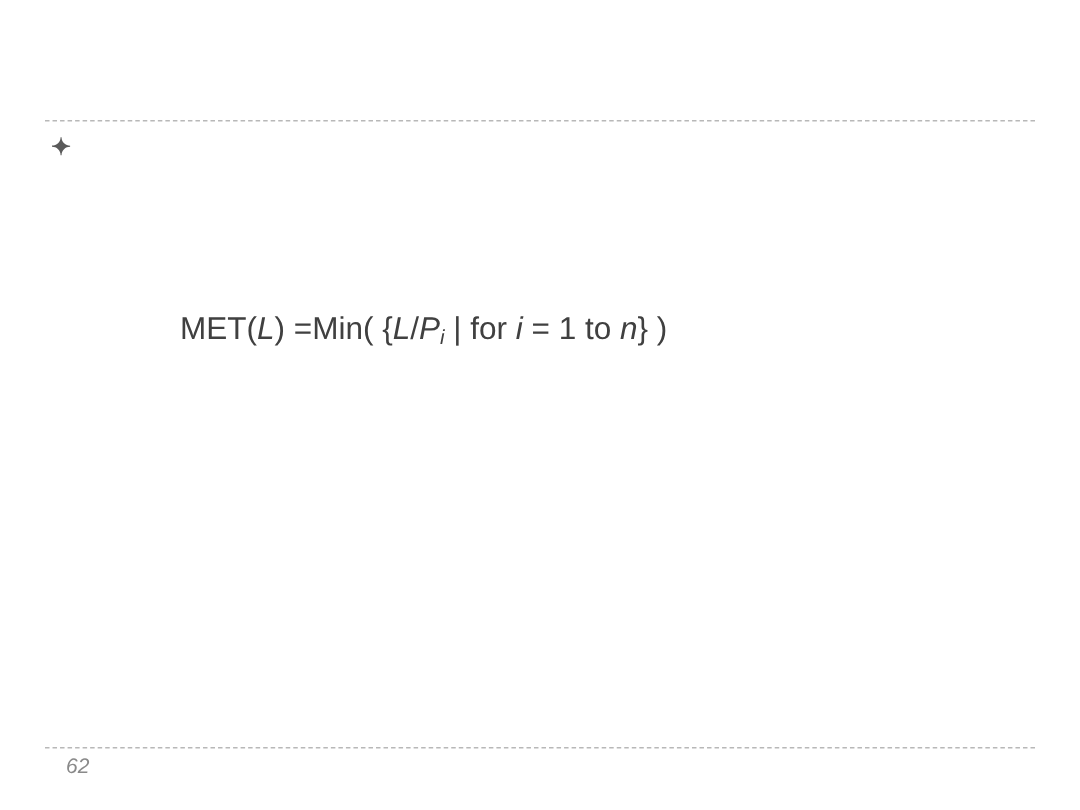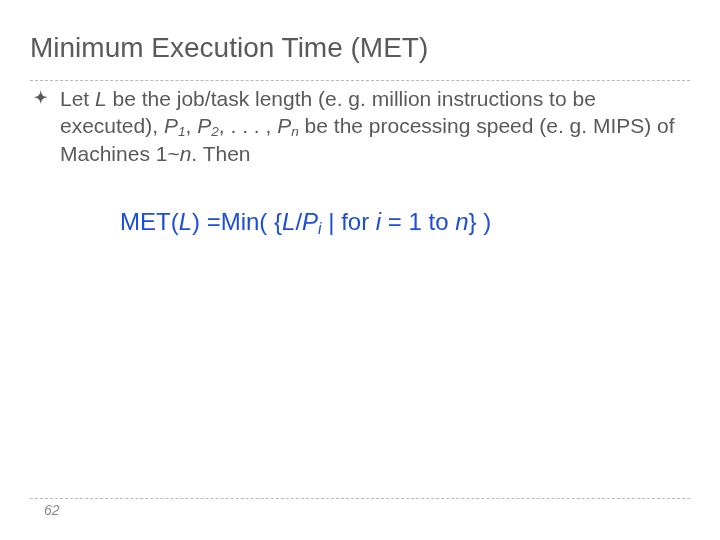--- a/index.html
+++ b/index.html
@@ -58,46 +58,44 @@
     right: 40px;
     top: 86px;
     font-size: 21px;
     line-height: 1.28;
     color: #5a5a5a;
   }
   .formula {
     position: absolute;
     left: 120px;
     top: 208px;
-    font-size: 24px;
-    color: #1d4ed8;
+    font-size: 21px;
+    color: #404040;
   }
   .pagenum {
     position: absolute;
     left: 44px;
     top: 502px;
     font-size: 14px;
     color: #8a8a8a;
     font-style: italic;
   }
   .it { font-style: italic; }
   sub.sm { font-size: 0.65em; vertical-align: -0.25em; font-style: italic; }
 </style>
 </head>
 <body>
 
 <div class="slide">
 
-  <div class="title">Minimum Execution Time (MET)</div>
 
   <hr class="dash-hr">
 
   <div class="bullet-marker">✦</div>
 
-  <div class="body">Let <span class="it">L</span> be the job/task length (e. g. million instructions to be executed), <span class="it">P</span><sub class="sm">1</sub>, <span class="it">P</span><sub class="sm">2</sub>, . . . , <span class="it">P</span><sub class="sm">n</sub> be the processing speed (e. g. MIPS) of Machines 1~<span class="it">n</span>. Then</div>
 
   <div class="formula">MET(<span class="it">L</span>) =Min( {<span class="it">L</span>/<span class="it">P</span><sub class="sm">i</sub> | for <span class="it">i</span> = 1 to <span class="it">n</span>} )</div>
 
   <hr class="dash-hr2">
 
   <div class="pagenum">62</div>
 
 </div>
 
 </body></html>

